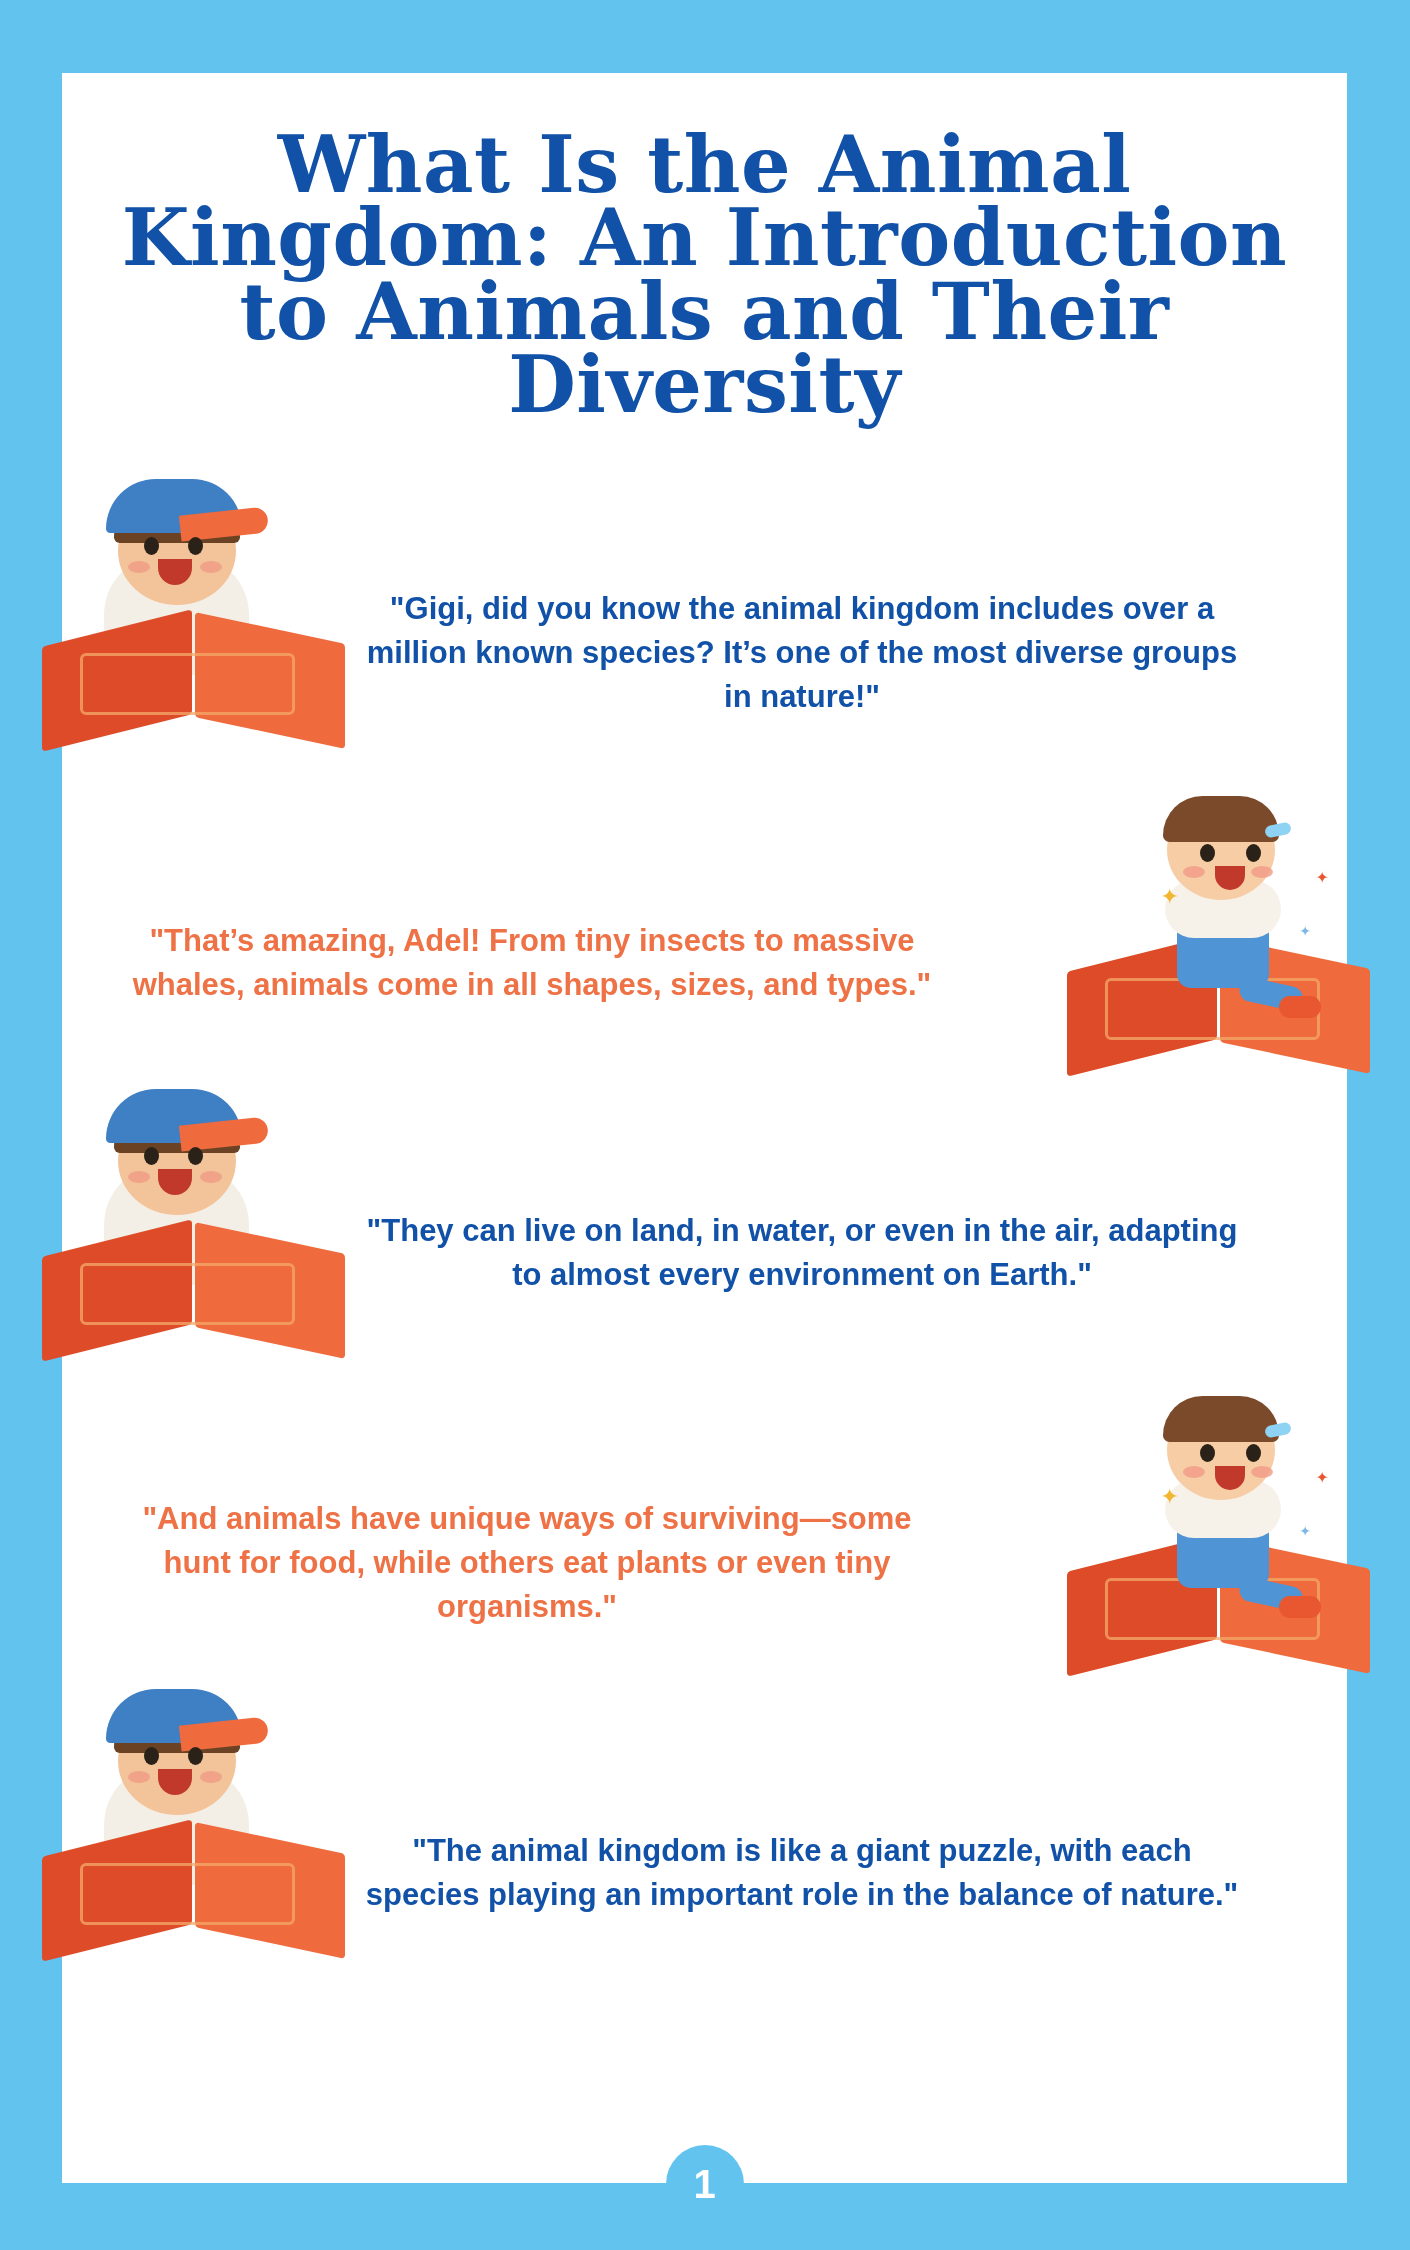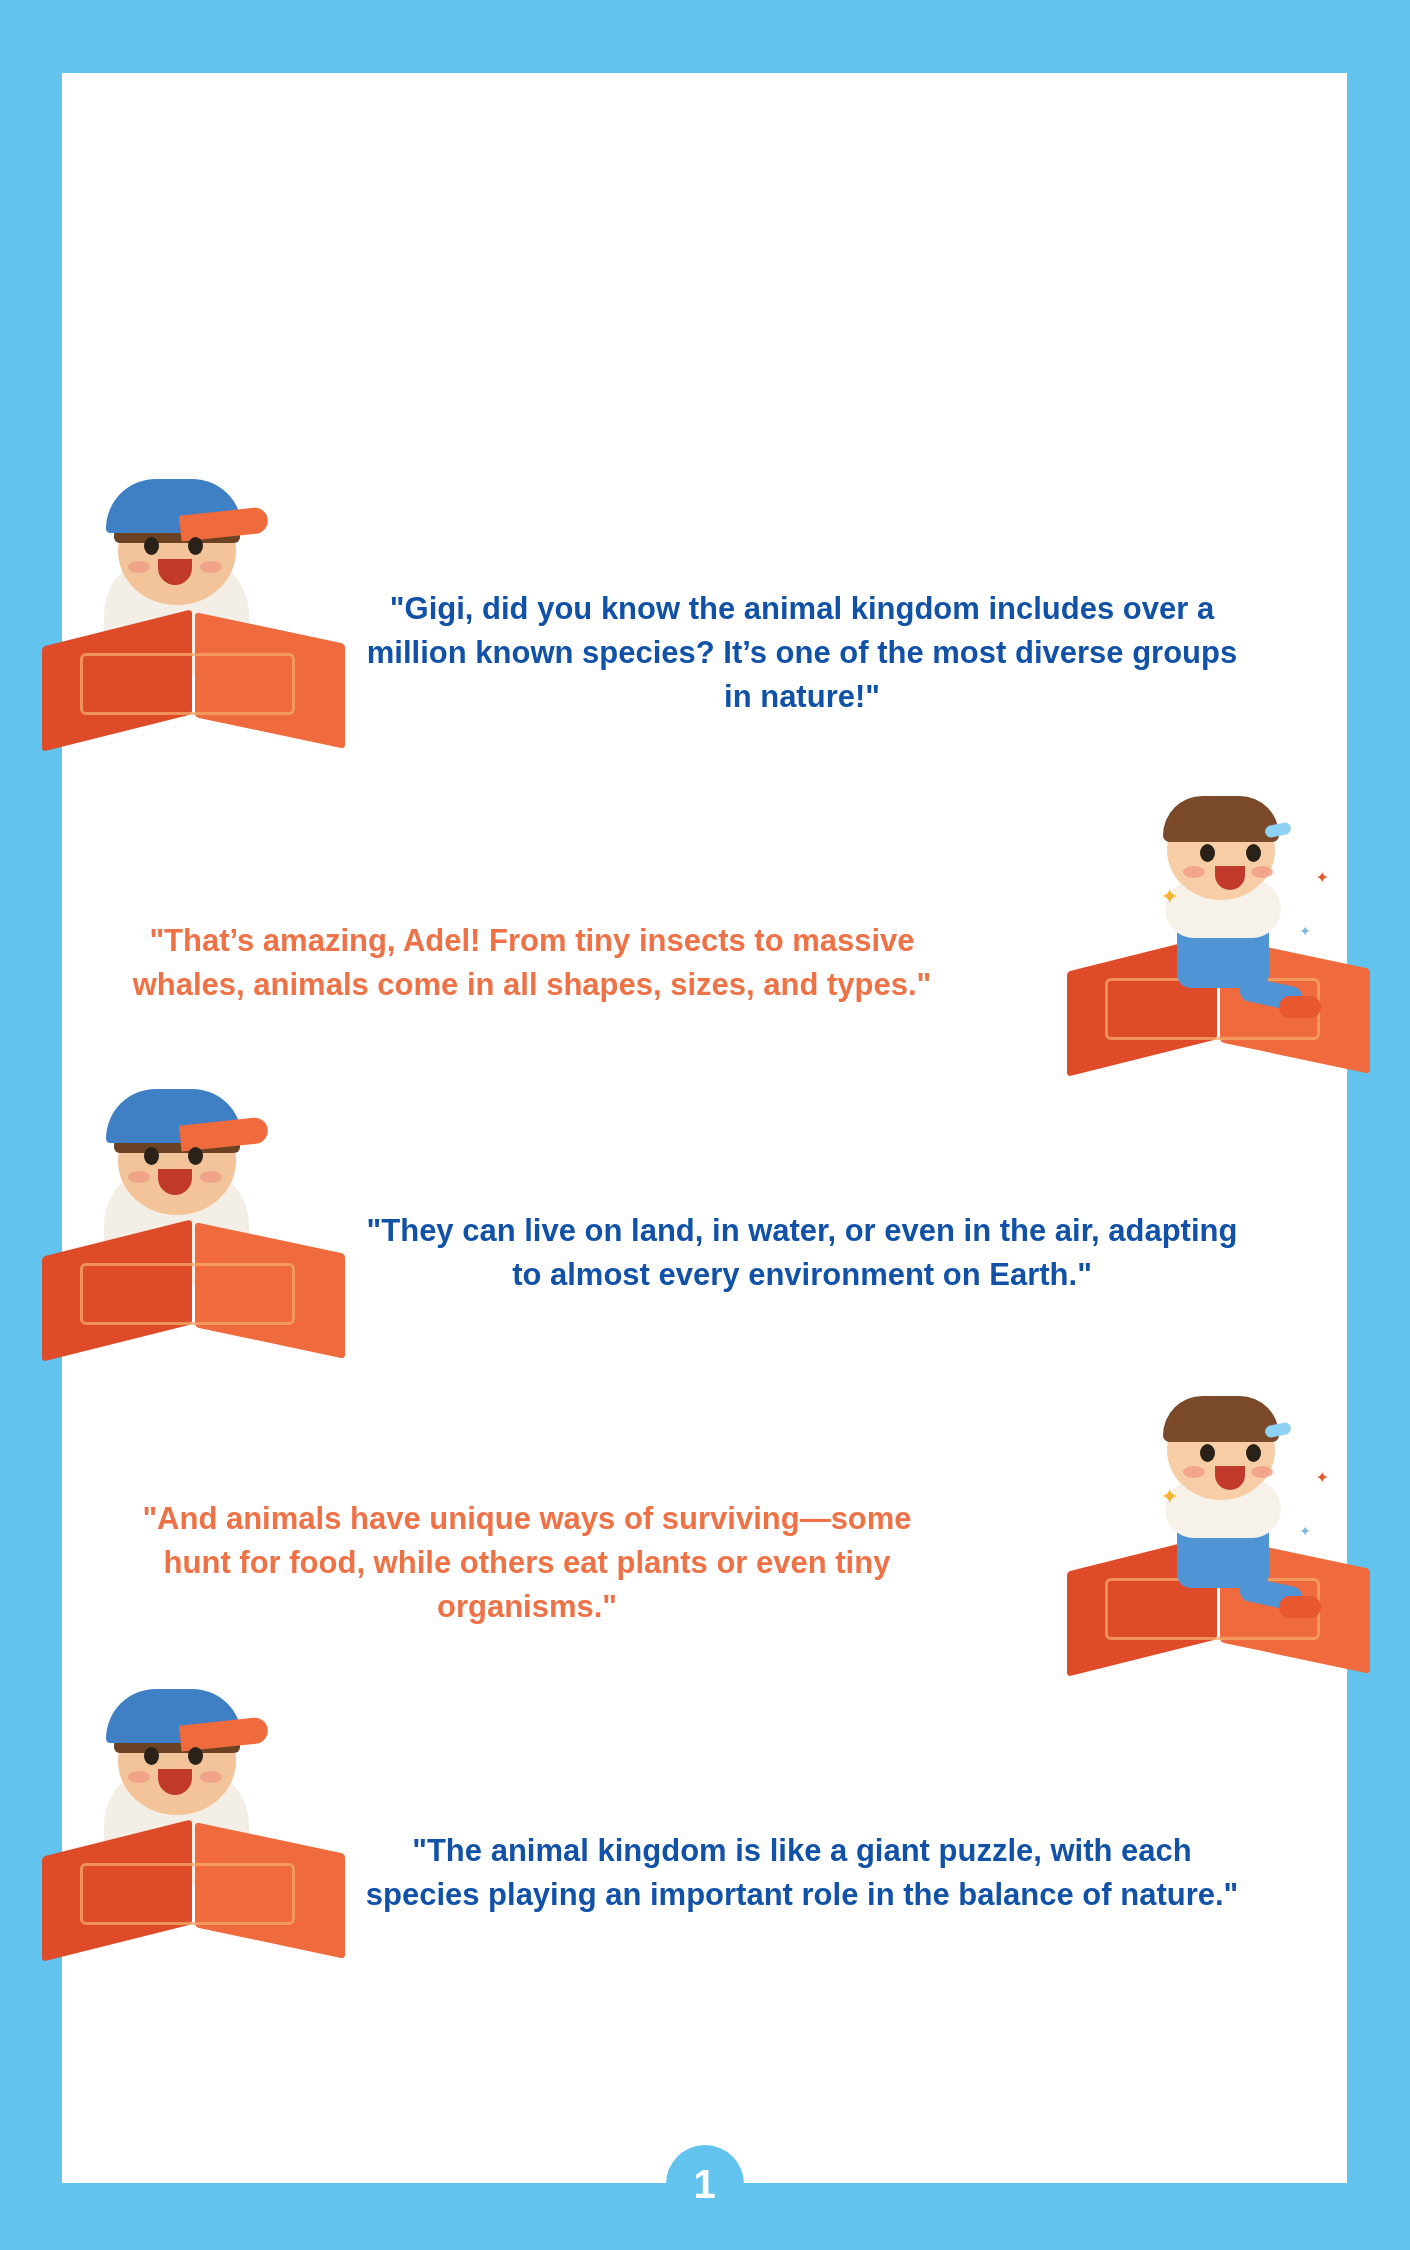--- a/index.html
+++ b/index.html
@@ -327,20 +327,21 @@
     align-items: center;
     justify-content: center;
   }
 </style>
 </head>
 <body>
 
 <div class="page">
   <div class="sheet">
 
+    <h1 class="title">What Is the Animal Kingdom: An Introduction to Animals and Their Diversity</h1>
 
     <div class="row left-img row1">
       <div class="bubble">"Gigi, did you know the animal kingdom includes over a million known species? It’s one of the most diverse groups in nature!"</div>
     </div>
 
     <div class="row right-img row2">
       <div class="bubble">"That’s amazing, Adel! From tiny insects to massive whales, animals come in all shapes, sizes, and types."</div>
     </div>
 
     <div class="row left-img row3">

